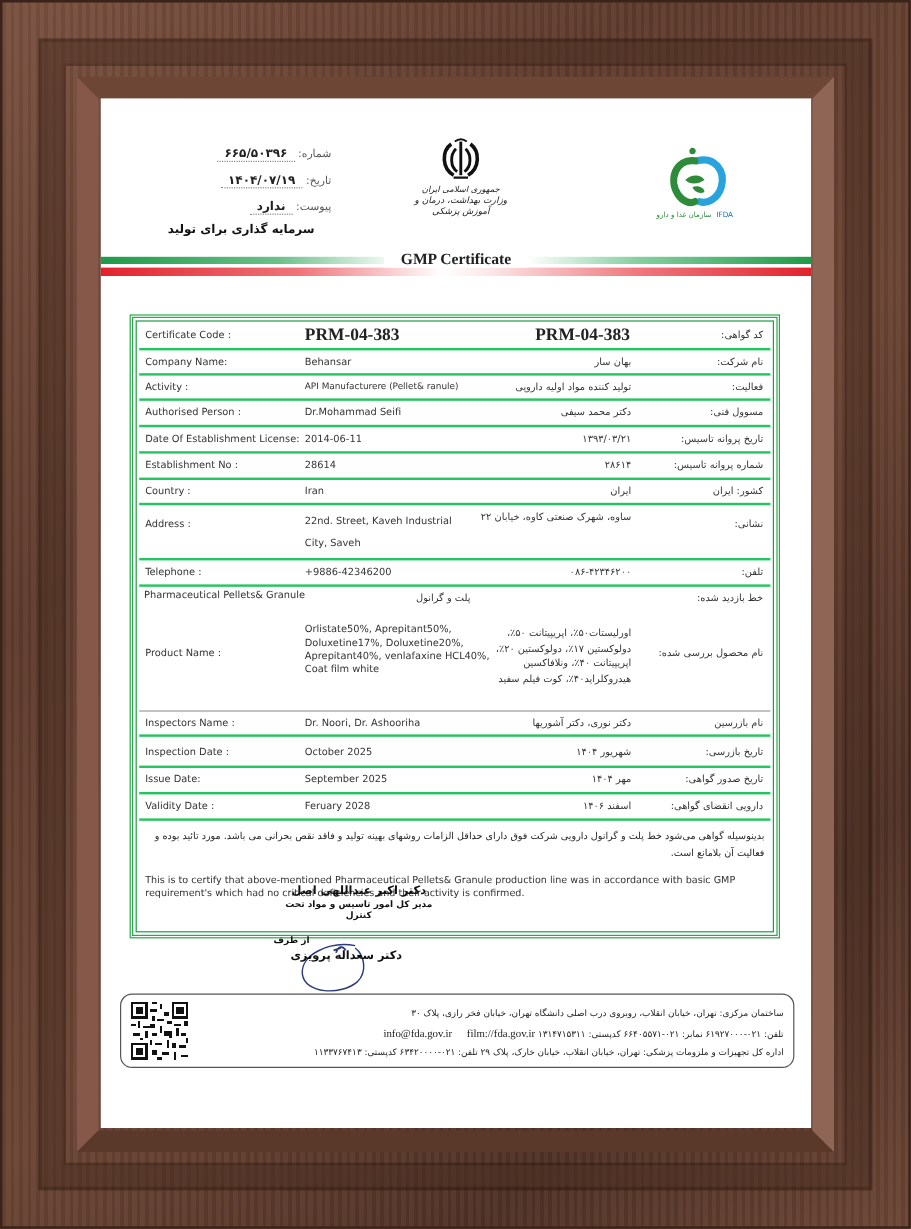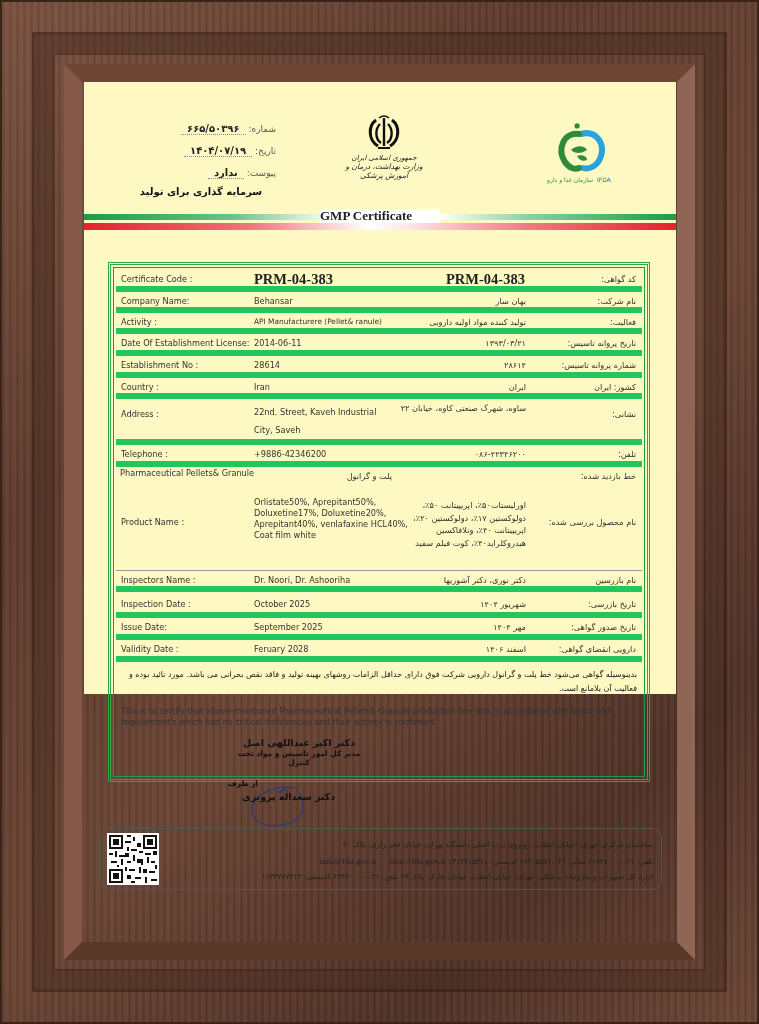--- a/index.html
+++ b/index.html
@@ -22,22 +22,22 @@
   .frame-bevel {
     position: absolute; left: 62px; top: 62px; right: 62px; bottom: 62px;
     border-top: 18px solid #6d4636;
     border-left: 18px solid #86584a;
     border-right: 18px solid #8f6656;
     border-bottom: 18px solid #5a392b;
   }
 
   
   .paper {
-    position: absolute; left: 84px; top: 82px; width: 592px; height: 612px;
-    background: #fef9c3;
+    position: absolute; left: 84px; top: 82px; width: 592px; height: 858px;
+    background: #ffffff;
   }
 
   
   .hdr-left {
     position: absolute; left: 42px; top: 36px; width: 150px;
     direction: rtl; text-align: right; font-size: 9px; color: #444;
   }
   .hdr-row { height: 22px; line-height: 22px; white-space: nowrap; }
   .hdr-row .lbl { color: #555; font-size: 9px; }
   .hdr-row .val { color: #222; font-weight: bold; font-size: 10px; border-bottom: 1px dotted #888; padding: 0 6px; }
@@ -55,32 +55,32 @@
   .tricolor { position: absolute; left: 0; top: 127px; width: 592px; height: 28px; }
   .stripe-green {
     position: absolute; left: 0; top: 5px; width: 100%; height: 6px;
     background: linear-gradient(90deg, #1f9a48 0%, #6cc08a 25%, #ffffff 42%, #ffffff 60%, #8ad0a4 75%, #1f9a48 100%);
   }
   .stripe-red {
     position: absolute; left: 0; top: 14px; width: 100%; height: 7px;
     background: linear-gradient(90deg, #e3222b 0%, #f0747a 28%, #ffffff 48%, #fce6e7 55%, #f07a80 75%, #e3222b 100%);
   }
   .gmp-title {
-    position: absolute; left: 236px; top: 0px; width: 120px; text-align: left;
+    position: absolute; left: 236px; top: 0px; width: 120px; text-align: center;
     font-family: "Liberation Serif", serif; font-weight: bold; font-size: 13px; color: #222;
     background: #fff; line-height: 14px;
   }
 
   
   .cert-box {
     position: absolute; left: 24px; top: 180px; width: 542px; height: 520px;
     border: 3px double #2aa84a; outline: 1px solid #1f9a48; outline-offset: -6px;
   }
   .cert-table { position: absolute; left: 5px; top: 5px; right: 5px; }
-  .row { position: relative; border-bottom: 6px solid #22c55e; display: flex; font-size: 8.2px; color: #333; }
+  .row { position: relative; border-bottom: 2px solid #22c55e; display: flex; font-size: 8.2px; color: #333; }
   .row .c-en { width: 134px; padding: 4px 0 0 5px; font-family: "DejaVu Sans", sans-serif; }
   .row .c-enval { width: 170px; padding: 4px 0 0 4px; }
   .row .c-faval { width: 110px; padding: 4px 4px 0 0; direction: rtl; text-align: right; }
   .row .c-fa { flex: 1; padding: 4px 6px 0 0; direction: rtl; text-align: right; }
   .row.code .c-enval, .row.code .c-faval {
     font-family: "Liberation Serif", serif; font-weight: bold; font-size: 14.5px; color: #222; padding-top: 1px;
   }
   .row.code .c-faval { text-align: left; direction: ltr; padding-left: 26px; }
   .row.mid .c-en { padding-top: 10px; }
   .multi { line-height: 11px; }
@@ -181,20 +181,26 @@
         <div class="c-en">Company Name:</div>
         <div class="c-enval">Behansar</div>
         <div class="c-faval">بهان سار</div>
         <div class="c-fa">نام شرکت:</div>
       </div>
       <div class="row" style="height:21px">
         <div class="c-en">Activity :</div>
         <div class="c-enval" style="font-size:7.4px">API Manufacturere (Pellet&amp; ranule)</div>
         <div class="c-faval">تولید کننده مواد اولیه دارویی</div>
         <div class="c-fa">فعالیت:</div>
+      </div>
+      <div class="row" style="height:22px">
+        <div class="c-en">Authorised Person :</div>
+        <div class="c-enval">Dr.Mohammad Seifi</div>
+        <div class="c-faval">دکتر محمد سیفی</div>
+        <div class="c-fa">مسوول فنی:</div>
       </div>
       <div class="row" style="height:22px">
         <div class="c-en">Date Of Establishment License:</div>
         <div class="c-enval">2014-06-11</div>
         <div class="c-faval">۱۳۹۳/۰۳/۲۱</div>
         <div class="c-fa">تاریخ پروانه تاسیس:</div>
       </div>
       <div class="row" style="height:22px">
         <div class="c-en">Establishment No :</div>
         <div class="c-enval">28614</div>

